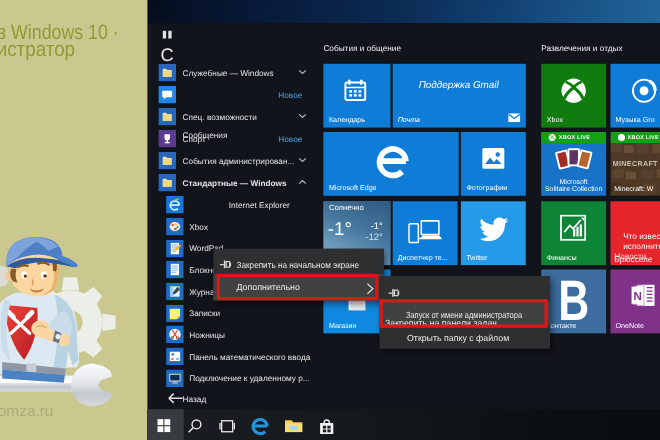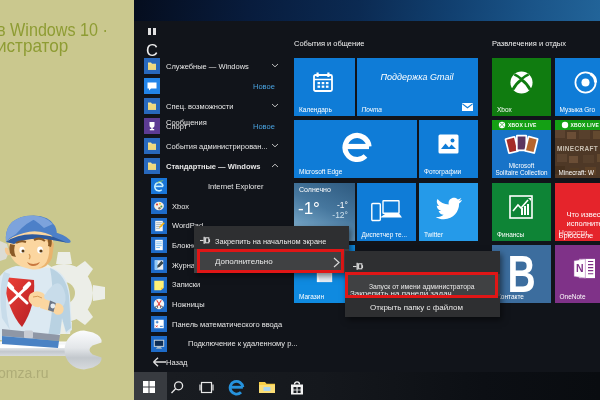--- a/index.html
+++ b/index.html
@@ -293,21 +293,21 @@
     </div>
 <div class="applist-row" style="left:172px;top:319.6px;">Панель математического ввода</div>
 <div class="abs" style="left:151px;top:335.5px;width:16px;height:16px;">
       <svg width="16" height="16" viewBox="0 0 17 17">
         <rect width="17" height="17" fill="#1e6bc8"></rect>
         <rect x="3.5" y="4.5" width="10" height="6.5" fill="#0d2d55" stroke="#cfd8dc" stroke-width="1"></rect>
         <rect x="6.5" y="11.5" width="4" height="1" fill="#cfd8dc"></rect>
         <rect x="5.5" y="12.5" width="6" height="1" fill="#b0bec5"></rect>
       </svg>
     </div>
-<div class="applist-row" style="left:188px;top:339.3px;">Подключение к удаленному р...</div>
+<div class="applist-row" style="left:172px;top:339.3px;">Подключение к удаленному р...</div>
 </div>
 
 <div id="tiles">
 <div class="ghead" style="left:294px;top:39px;">События и общение</div>
 <div class="ghead" style="left:492px;top:39px;">Развлечения и отдых</div>
 <div class="tile" style="left:294px;top:57.5px;width:61px;height:58px;background:#0f7cd7;">
       <svg width="24" height="24" viewBox="0 0 24 24" style="position:absolute;left:17px;top:12px;">
         <rect x="3" y="5" width="18" height="16" rx="1.5" fill="none" stroke="#fff" stroke-width="1.8"></rect>
         <path d="M3 9.5 h18" stroke="#fff" stroke-width="1.5"></path>
         <rect x="5.5" y="2.5" width="2.2" height="4.5" fill="#fff"></rect>

